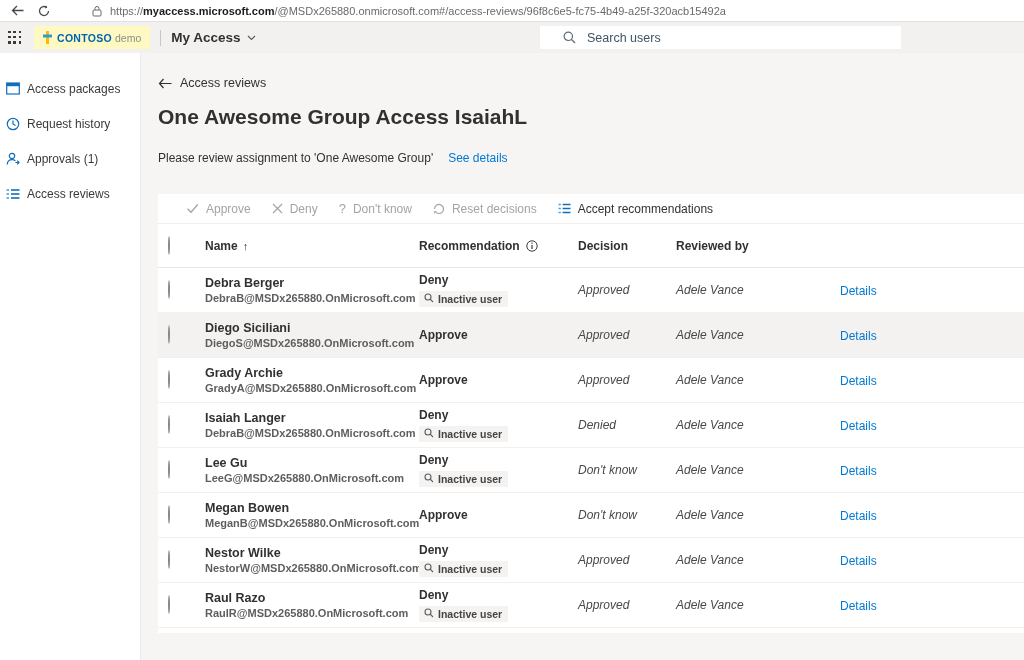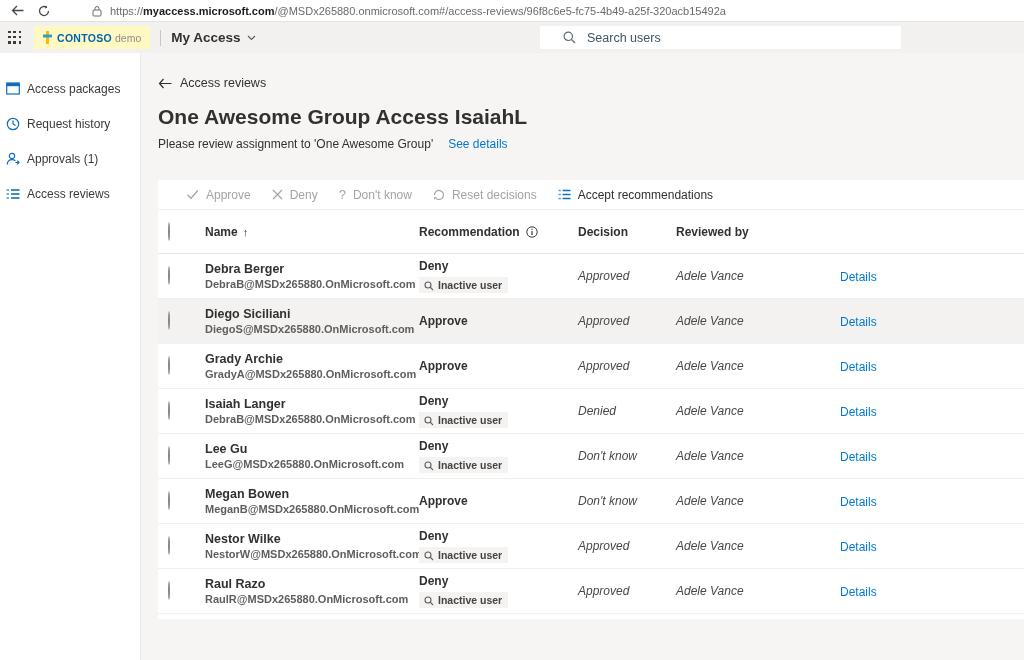--- a/index.html
+++ b/index.html
@@ -38,21 +38,21 @@
     padding:18px 0 0 5px; flex-shrink:0; }
   .side-item { height:35px; display:flex; align-items:center; cursor:pointer; }
   .side-item .icn { width:15px; height:15px; margin-right:7px; display:flex;
     align-items:center; justify-content:center; color:#106ebe; }
   .side-item .lbl { font-size:12px; color:#3b3a39; }
 
   .main { flex:1; background:#f6f5f3; padding:22px 0 0 17px; }
   .back-row { display:flex; align-items:center; color:#323130; cursor:pointer; height:16px; }
   .back-row .lbl { font-size:12.5px; margin-left:8px; }
   .page-title { font-size:21px; font-weight:700; color:#323130; margin-top:14px; }
-  .sub-row { margin-top:8px; display:flex; align-items:center; }
+  .sub-row { margin-top:22px; display:flex; align-items:center; }
   .subtitle { font-size:12px; color:#323130; }
   .see-details { font-size:12px; color:#0078d4; margin-left:15px; cursor:pointer; }
 
   
   .card { background:#ffffff; margin-top:29px; width:866px; padding-bottom:5px; }
   .toolbar { height:30px; display:flex; align-items:center; padding-left:28px;
     border-bottom:1px solid #f0efed; }
   .tb-item { display:flex; align-items:center; font-size:12px; margin-right:21px; cursor:default; }
   .tb-item .t-icn { display:flex; align-items:center; margin-right:7px; }
   .tb-item.disabled { color:#a6a4a2; }
@@ -66,21 +66,21 @@
   .radio { width:13px; height:13px; border:1px solid #8a8886; border-radius:50%;
     background:#fff; cursor:pointer; }
   .sort-arrow { margin-left:5px; font-weight:400; color:#323130; font-size:11px; }
   .info-icn { margin-left:6px; display:flex; color:#3b3a39; cursor:pointer; }
 
   .row { height:45px; border-bottom:1px solid #f1f0ee; }
   .row.highlight { background:#f3f2f1; }
   .cell-name .nm { font-size:12.5px; color:#323130; line-height:15px; }
   .cell-name .em { font-size:11px; color:#605e5c; line-height:14px; }
   .cell-rec { font-size:12px; color:#323130; }
-  .badge { display:inline-flex; align-items:flex-end; background:#f4f3f1; color:#454442;
+  .badge { display:inline-flex; align-items:flex-start; background:#f4f3f1; color:#454442;
     font-size:10.5px; padding:2px 6px 2px 5px; margin-top:4px; width:fit-content; }
   .badge svg { margin-right:4px; }
   .cell-dec, .cell-rev { font-size:12px; color:#494846;font-style:italic; }
   .cell-det a { font-size:12px; color:#0078d4; text-decoration:none; cursor:pointer; }
   .col-stack { display:flex; flex-direction:column; justify-content:center;font-weight:bold; }
 </style>
 </head>
 <body>
 
 <div class="browser-bar">

